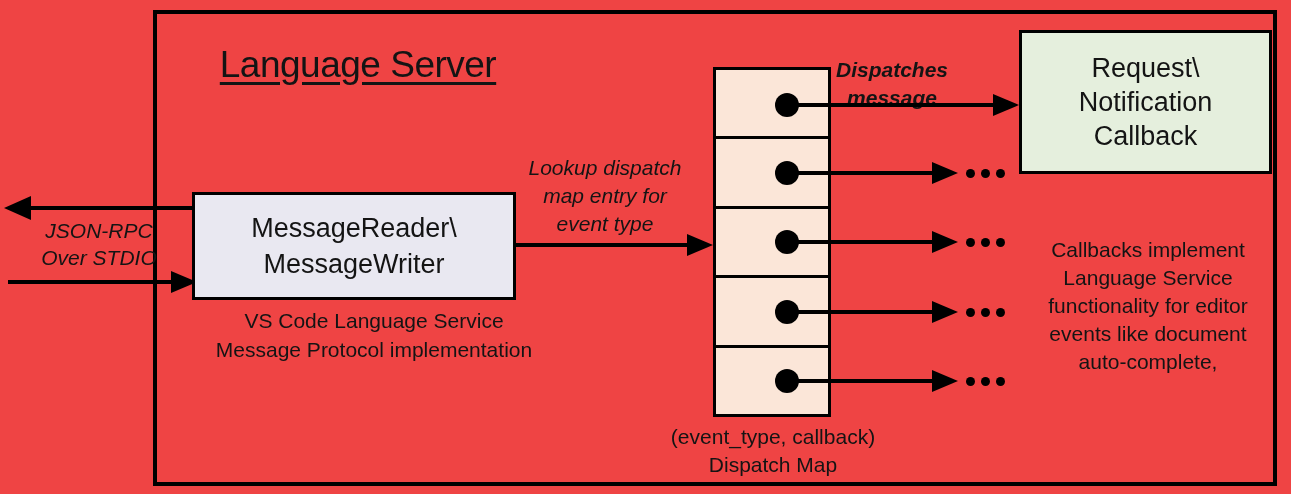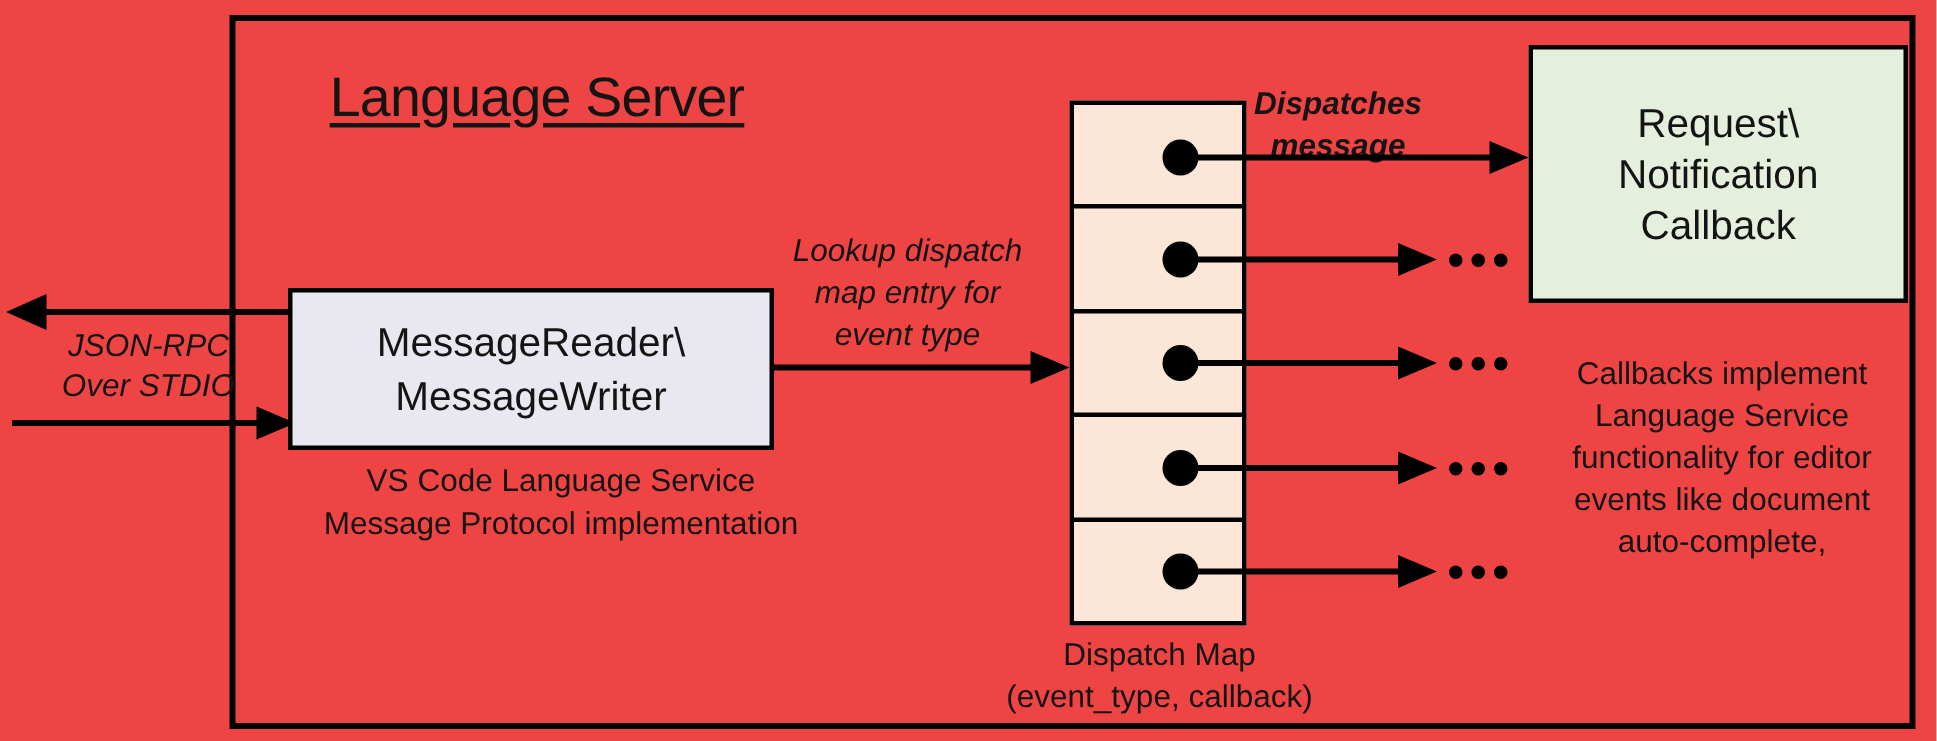--- a/index.html
+++ b/index.html
@@ -37,21 +37,21 @@
     align-items: center;
     justify-content: center;
     text-align: center;
   }
   .msg-box {
     left: 192px; top: 192px; width: 324px; height: 108px;
     background: var(--fill-message, #e9e8f1);
     font-size: 27px; line-height: 36px;
   }
   .callback-box {
-    left: 1019px; top: 30px; width: 253px; height: 172px;
+    left: 1019px; top: 30px; width: 253px; height: 144px;
     background: var(--fill-callback, #e2efda);
     font-size: 27px; line-height: 34px;
   }
   .caption {
     position: absolute;
     text-align: center;
     font-size: 21px;
     line-height: 29px;
   }
   .italic { font-style: italic; }
@@ -123,22 +123,22 @@
   <div class="tri-r" style="left:687px; top:234px;"></div>
 
   <div class="map">
     <div class="map-cell"></div>
     <div class="map-cell"></div>
     <div class="map-cell"></div>
     <div class="map-cell"></div>
     <div class="map-cell"></div>
   </div>
   <div class="caption" style="left:650px; top:423px; width:246px; line-height:28px;">
+    <div>(event_type, callback)</div>
     <div>Dispatch Map</div>
-    <div>(event_type, callback)</div>
   </div>
 
   <div class="dot" style="top:93px;"></div>
   <div class="dot" style="top:161px;"></div>
   <div class="dot" style="top:230px;"></div>
   <div class="dot" style="top:300px;"></div>
   <div class="dot" style="top:369px;"></div>
 
   <div class="caption italic" style="left:818px; top:56px; width:148px; line-height:28px;font-weight:bold;">
     <div>Dispatches</div>

